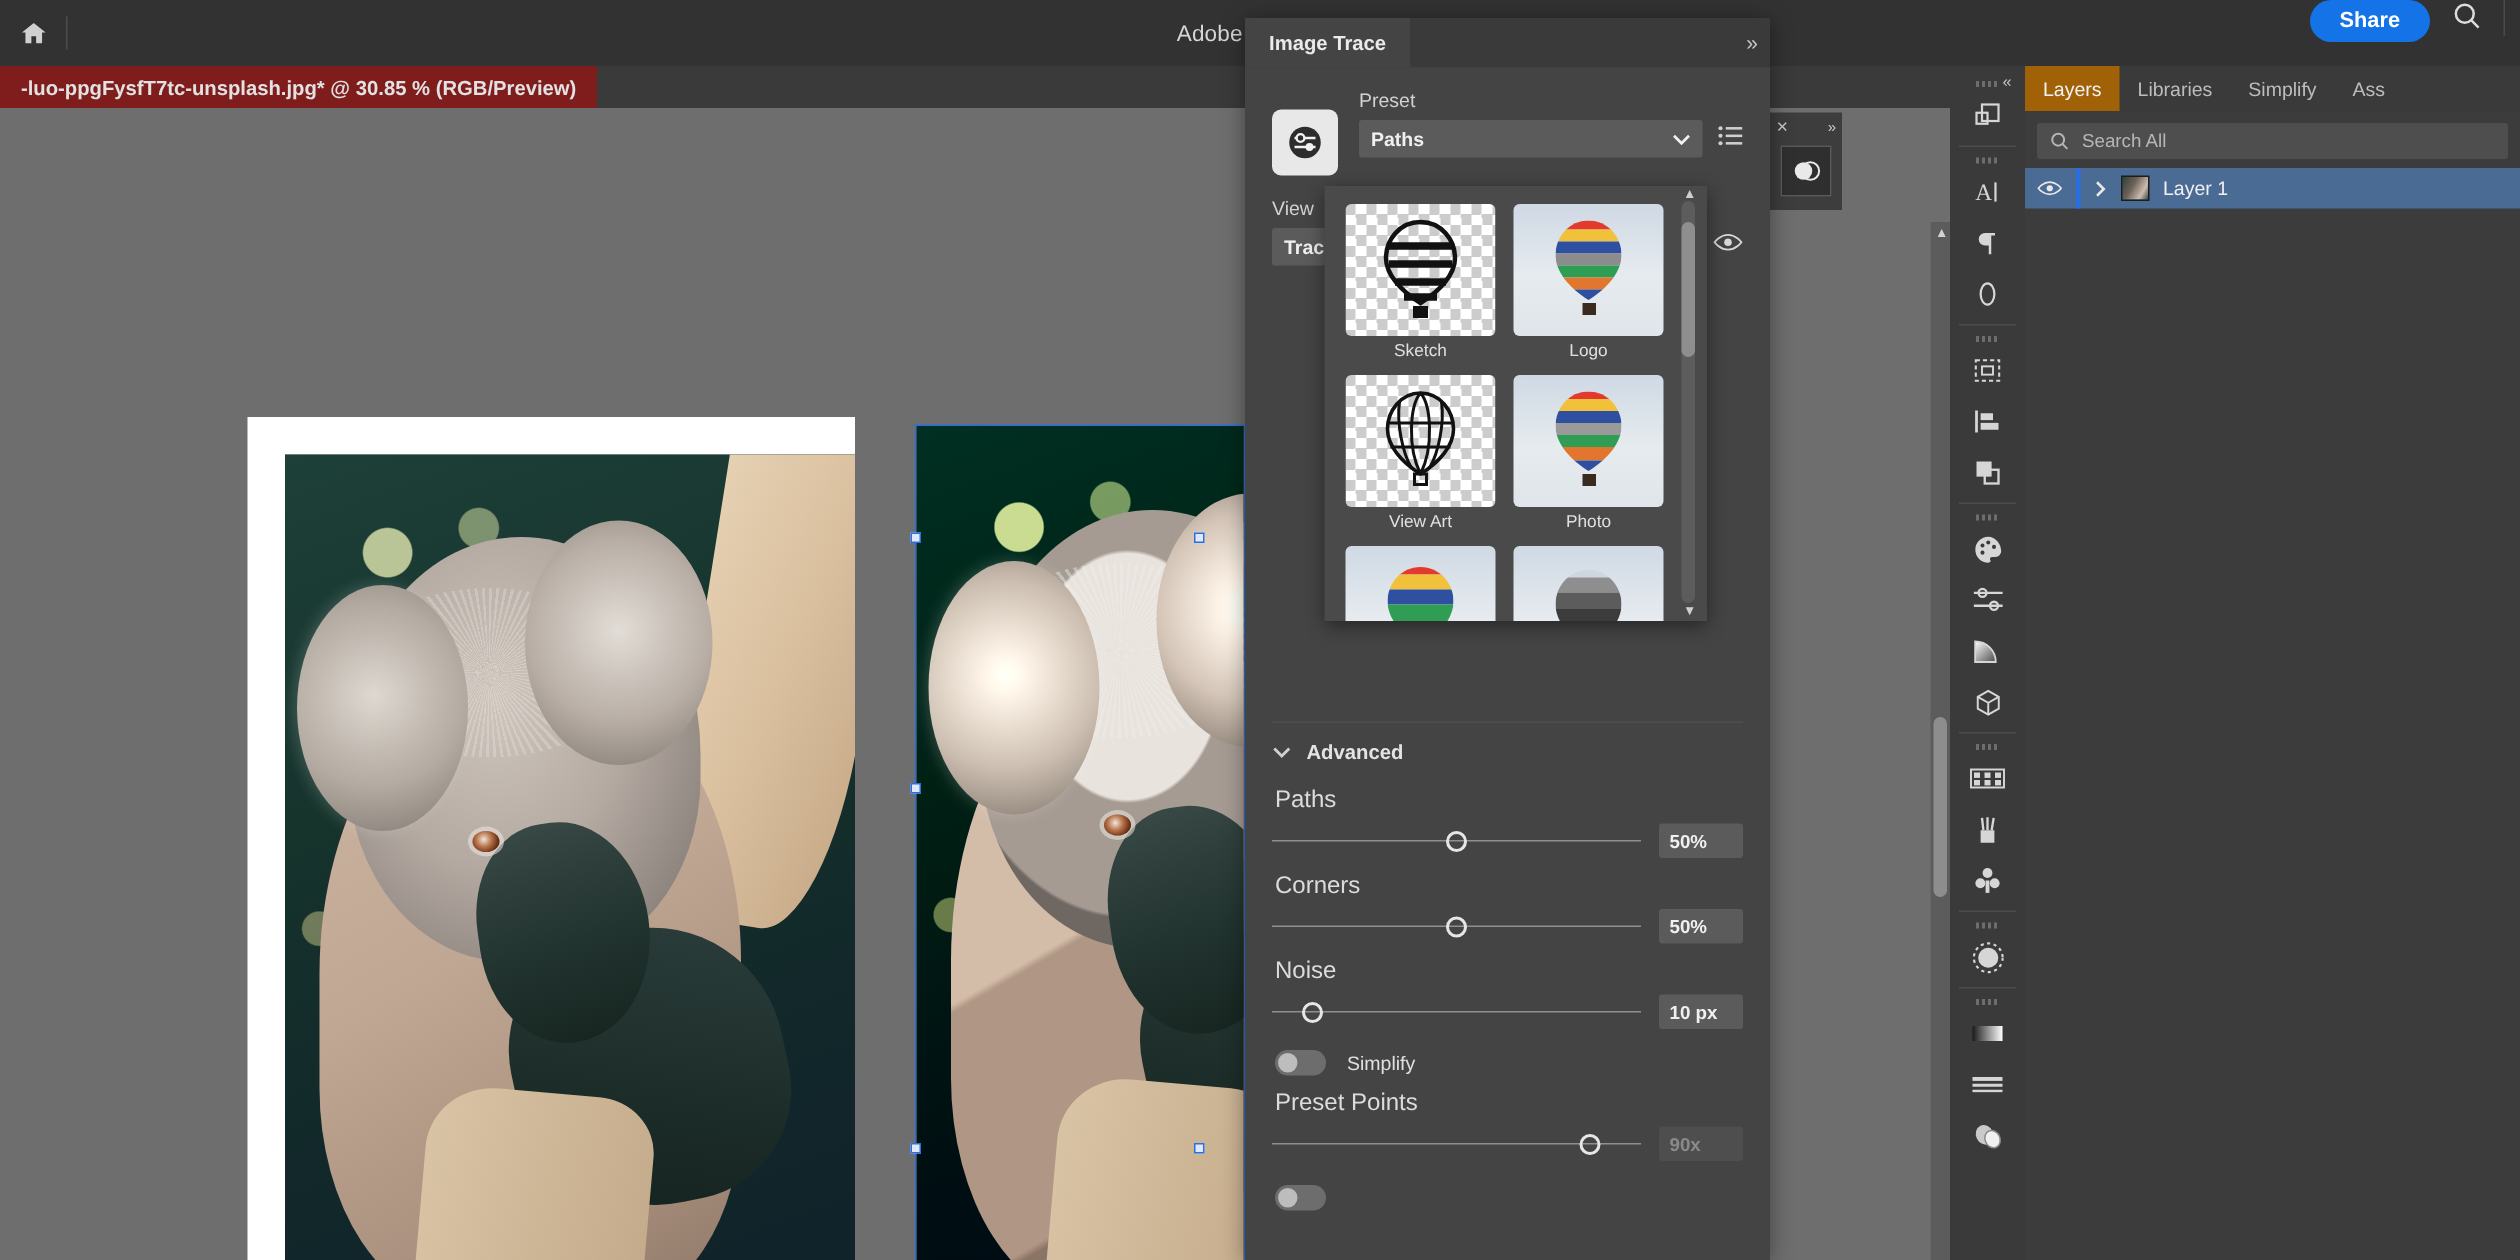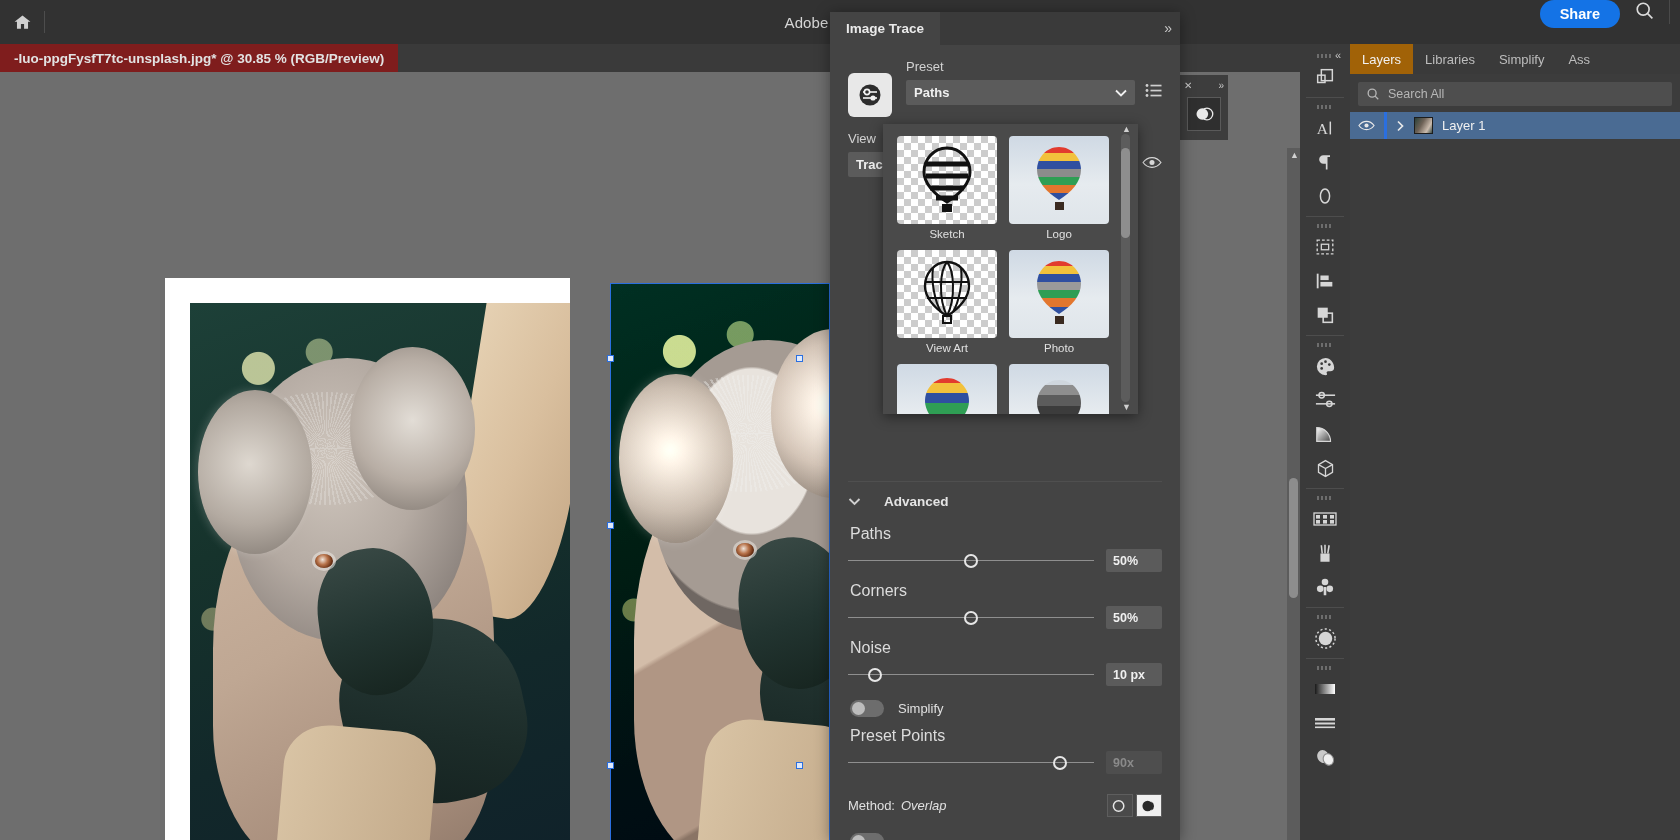--- a/index.html
+++ b/index.html
@@ -222,21 +222,21 @@
   .view-dd {
     width:150px; height:25px; background:#5b5b5b; border-radius:2px;
     display:flex; align-items:center; padding:0 8px;
     font-size:13px; font-weight:bold; color:#f0f0f0;
     overflow:hidden; white-space:nowrap;
   }
   .eye-right { position:absolute; right:18px; }
 
   .sect-divider { height:1px; background:#4f4f4f; margin:14px 0 0 0; }
   .sect-head {
-    display:flex; align-items:center; gap:23px;
+    display:flex; align-items:center; gap:10px;
     font-size:13.5px; font-weight:bold; color:#e4e4e4;
     padding:12px 0 6px 0;
   }
   .chev { color:#cfcfcf; font-size:11px; }
 
   .field-label { font-size:16px; color:#dcdcdc; margin:10px 0 6px 2px; }
 
   .slider-row { display:flex; align-items:center; gap:12px; margin-bottom:4px; }
   .slider {
     flex:1; position:relative; height:18px;
@@ -590,38 +590,20 @@
     </div>
 
     <div class="field-label">Preset Points</div>
     <div class="slider-row">
       <div class="slider">
         <div class="knob" style="left:86%;"></div>
       </div>
       <div class="numbox dim">90x</div>
     </div>
 
-    <div class="method-row">
-      <span class="method-text">Method:</span>
-      <span class="method-text method-val">Overlap</span>
-      <span class="method-btns">
-        <span class="mbtn">
-          <svg width="17" height="14" viewBox="0 0 18 14">
-            <circle cx="7" cy="7" r="5.5" fill="none" stroke="#e4e4e4" stroke-width="1.6"></circle>
-            <path d="M11 2.2a5.5 5.5 0 010 9.6A5.5 5.5 0 0011 2.2z" fill="#e4e4e4"></path>
-          </svg>
-        </span>
-        <span class="mbtn active">
-          <svg width="17" height="14" viewBox="0 0 18 14">
-            <circle cx="7" cy="7" r="5.5" fill="#2a2a2a"></circle>
-            <path d="M11 2.2a5.5 5.5 0 010 9.6z" fill="#2a2a2a"></path>
-          </svg>
-        </span>
-      </span>
-    </div>
 
     <div class="toggle-row" style="margin-top:16px;">
       <div class="toggle">
         <div class="tknob"></div>
       </div>
     </div>
   </div>
 
   <div class="preset-flyout">
     <div class="thumb-grid">

